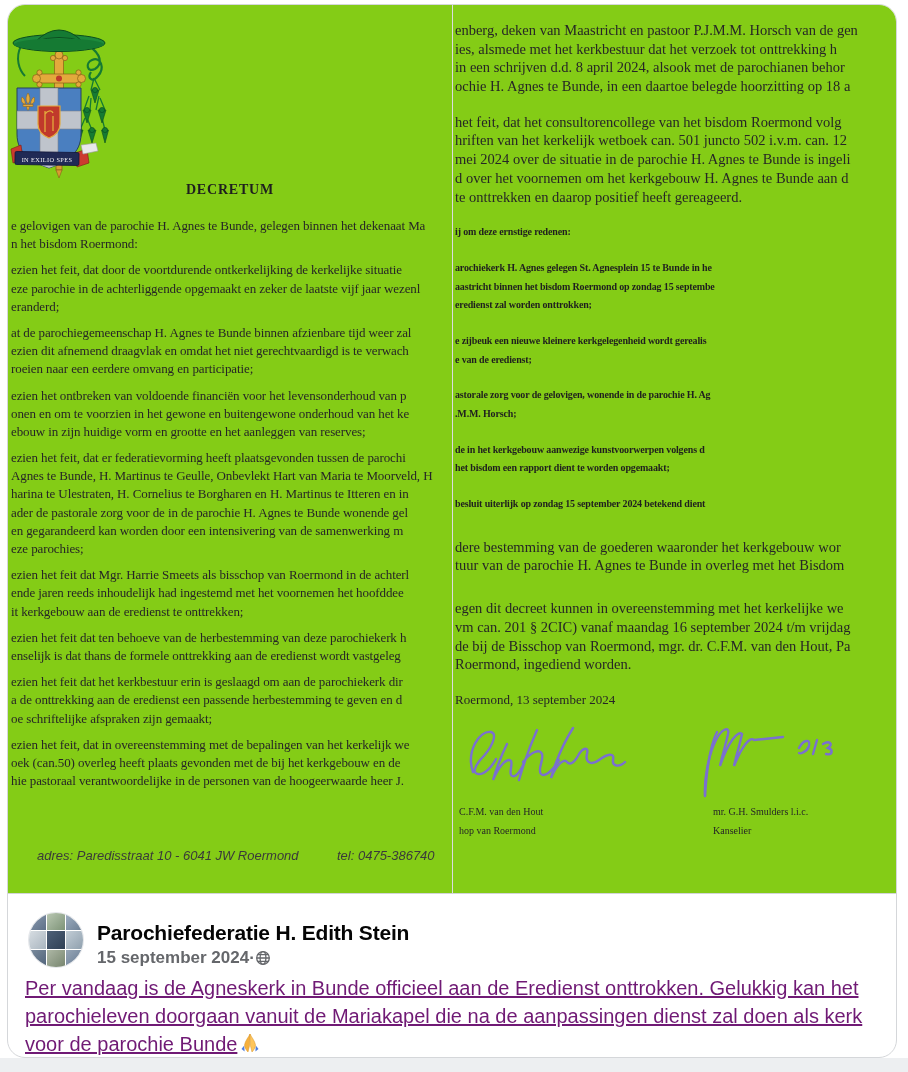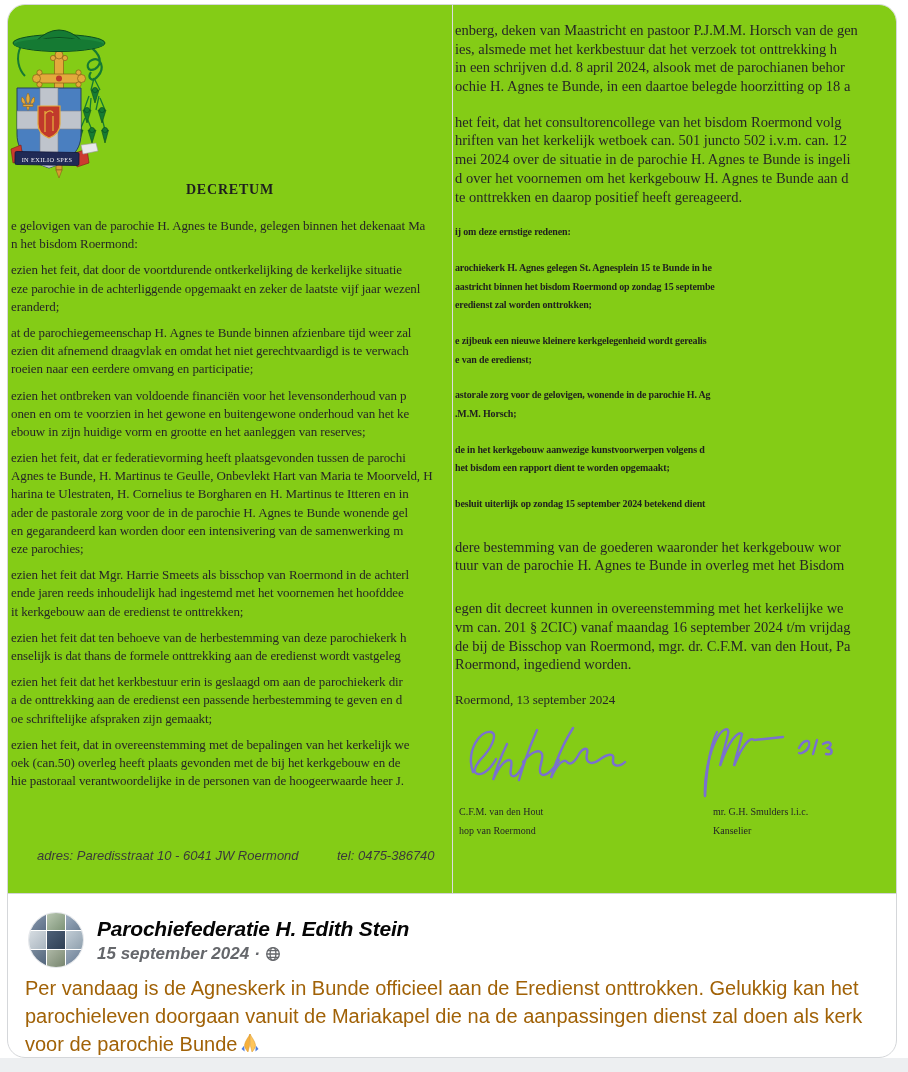--- a/index.html
+++ b/index.html
@@ -36,38 +36,38 @@
   .lp-footer .addr{position:absolute;left:29px;top:0;}
   .lp-footer .tel{position:absolute;left:329px;top:0;}
   .sig-row{position:relative;height:84px;margin-top:8px;}
   .sig1{position:absolute;left:10px;top:4px;}
   .sig2{position:absolute;left:236px;top:0;}
   .names-row{display:flex;font-size:10px;line-height:19px;color:#262626;gap:12px;}
   .name-col1{margin-left:6px;width:236px;}
   .name-col2{margin-left:6px;}
   
   .post-area{padding:0;}
-  .post-header{display:flex;gap:13px;padding:18px 20px 0 20px;align-items:center;font-style:italic;}
+  .post-header{display:flex;gap:13px;padding:18px 20px 0 20px;align-items:flex-end;}
   .avatar{width:54px;height:54px;border-radius:50%;overflow:hidden;flex:0 0 auto;
           display:grid;grid-template-columns:1fr 1fr 1fr;grid-template-rows:1fr 1fr 1fr;
           gap:1px;background:#fff;border:1px solid #e4e6e9;cursor:pointer;}
   .avatar div{width:100%;height:100%;}
   .avatar div:nth-child(1){background:linear-gradient(135deg,#8d9db1,#5f7189);}
   .avatar div:nth-child(2){background:linear-gradient(135deg,#b9c7b2,#7e9478);}
   .avatar div:nth-child(3){background:linear-gradient(135deg,#9fb0c2,#6b7e93);}
   .avatar div:nth-child(4){background:linear-gradient(135deg,#d7dde2,#aab6c0);}
   .avatar div:nth-child(5){background:linear-gradient(135deg,#4f6178,#2f4055);}
   .avatar div:nth-child(6){background:linear-gradient(135deg,#c2cdd6,#8fa0ae);}
   .avatar div:nth-child(7){background:linear-gradient(135deg,#7b8c9d,#51637a);}
   .avatar div:nth-child(8){background:linear-gradient(135deg,#aeb8a6,#77856e);}
   .avatar div:nth-child(9){background:linear-gradient(135deg,#97a6b6,#647891);}
   .author{font-size:21px;font-weight:bold;color:#050505;line-height:25px;letter-spacing:-0.2px;cursor:pointer;}
-  .meta{display:flex;align-items:center;gap:5px;margin-top:3px;
+  .meta{display:flex;align-items:center;margin-top:3px;
         font-size:17px;color:#65676b;font-weight:600;}
-  .post-text{padding:6px 28px 0 17px;font-size:20px;line-height:28px;color:#a16207;}
+  .post-text{padding:6px 28px 0 17px;font-size:20px;line-height:28px;color:#701a75;text-decoration:underline;}
   .emoji-svg{vertical-align:-3px;margin-left:2px;}
 </style>
 </head>
 <body>
 
 <div class="card">
 
   <div class="doc-area">
 
     <div class="page page-left">

